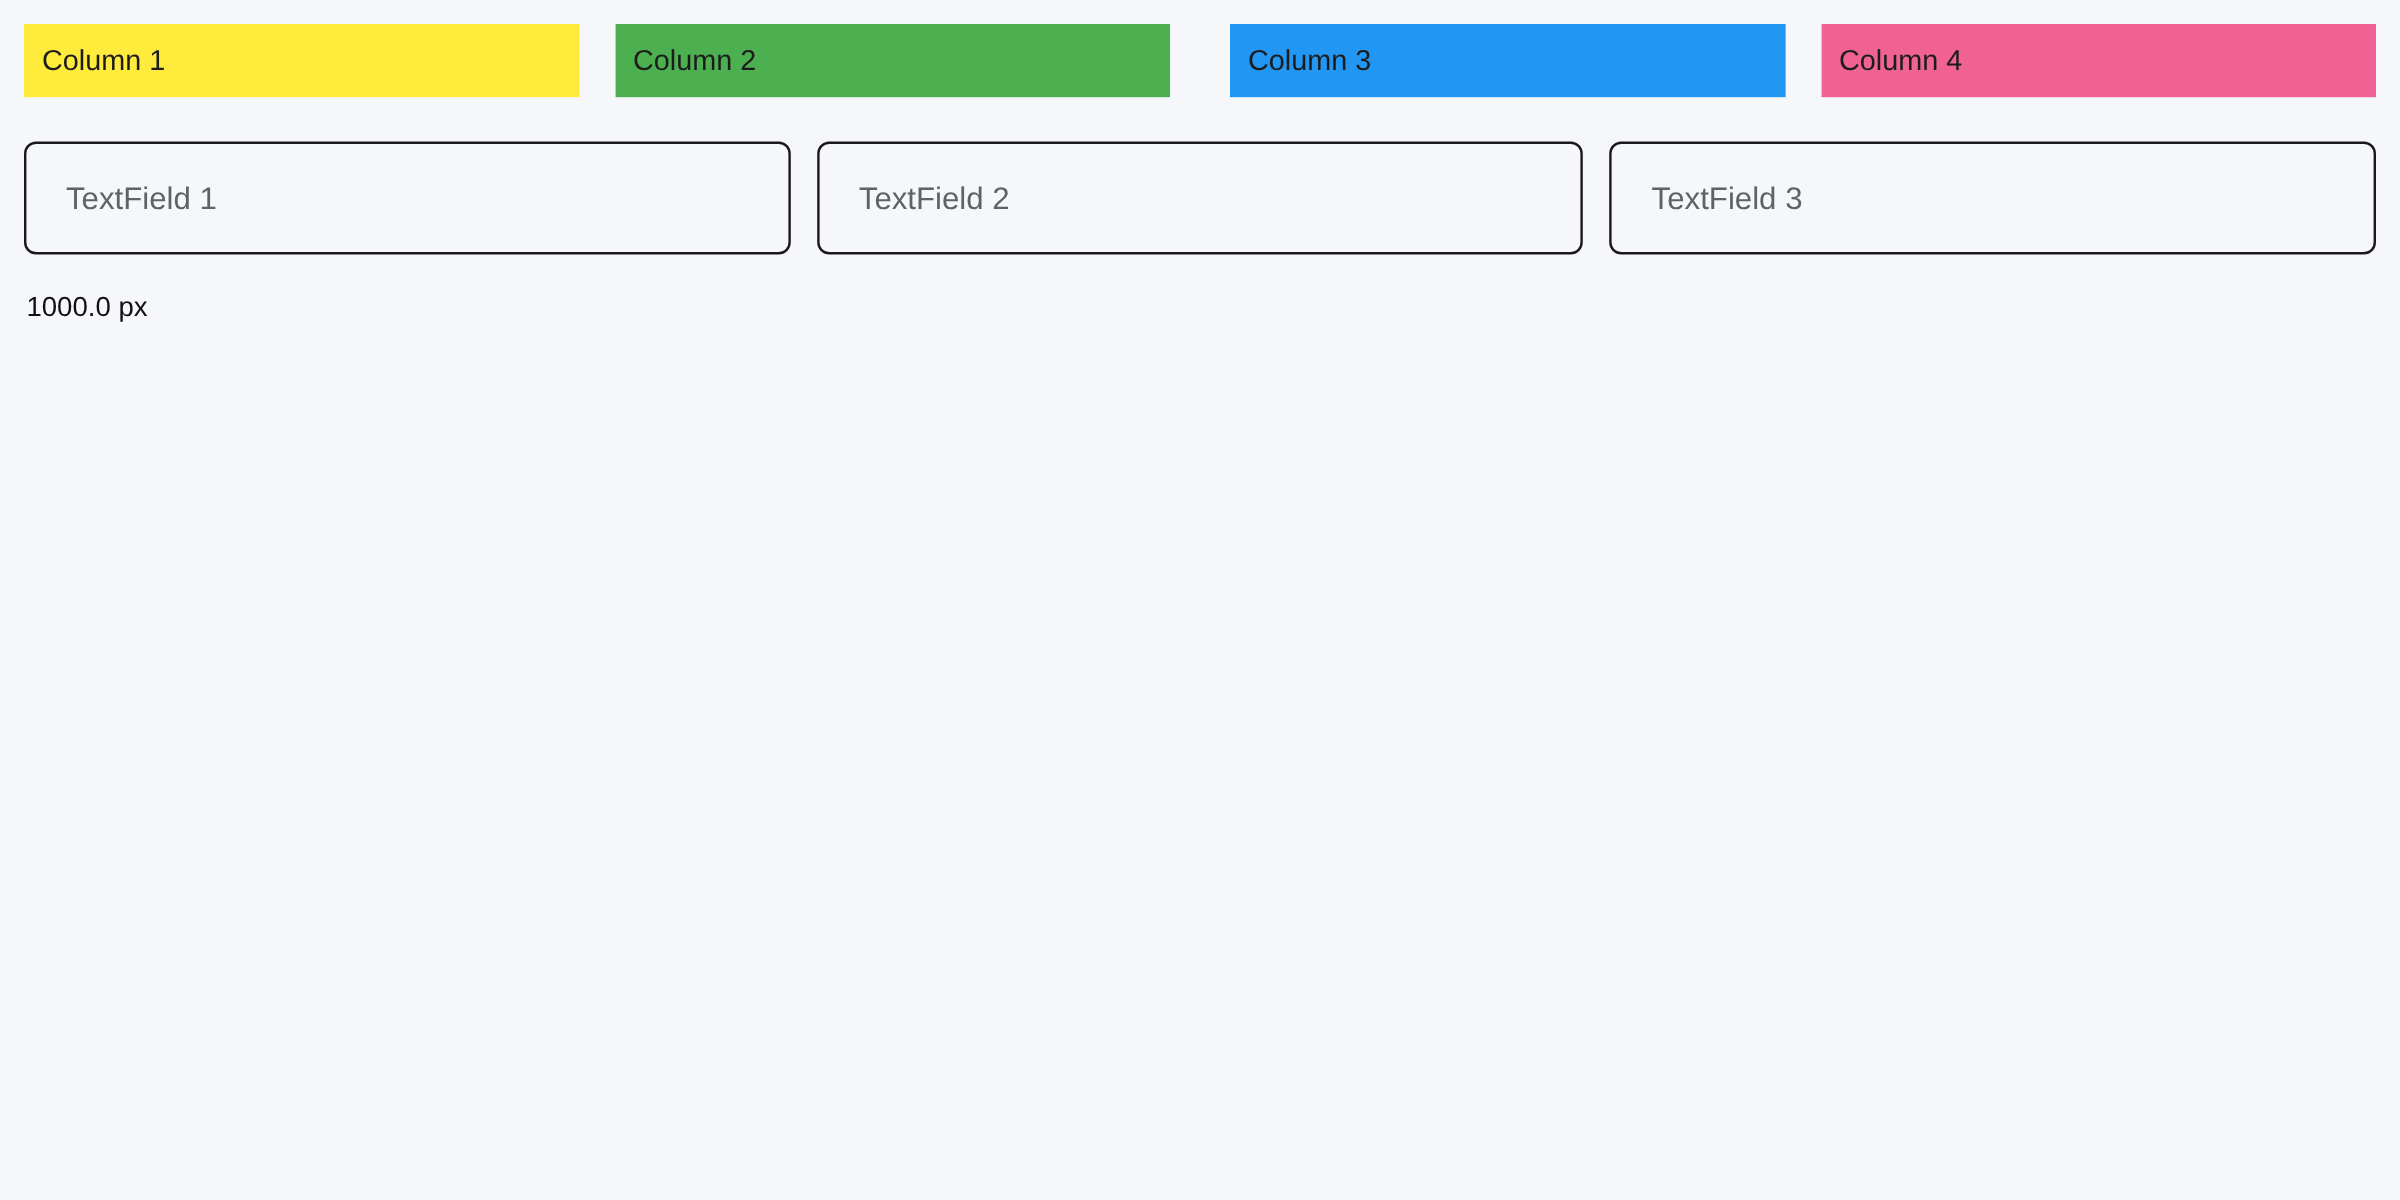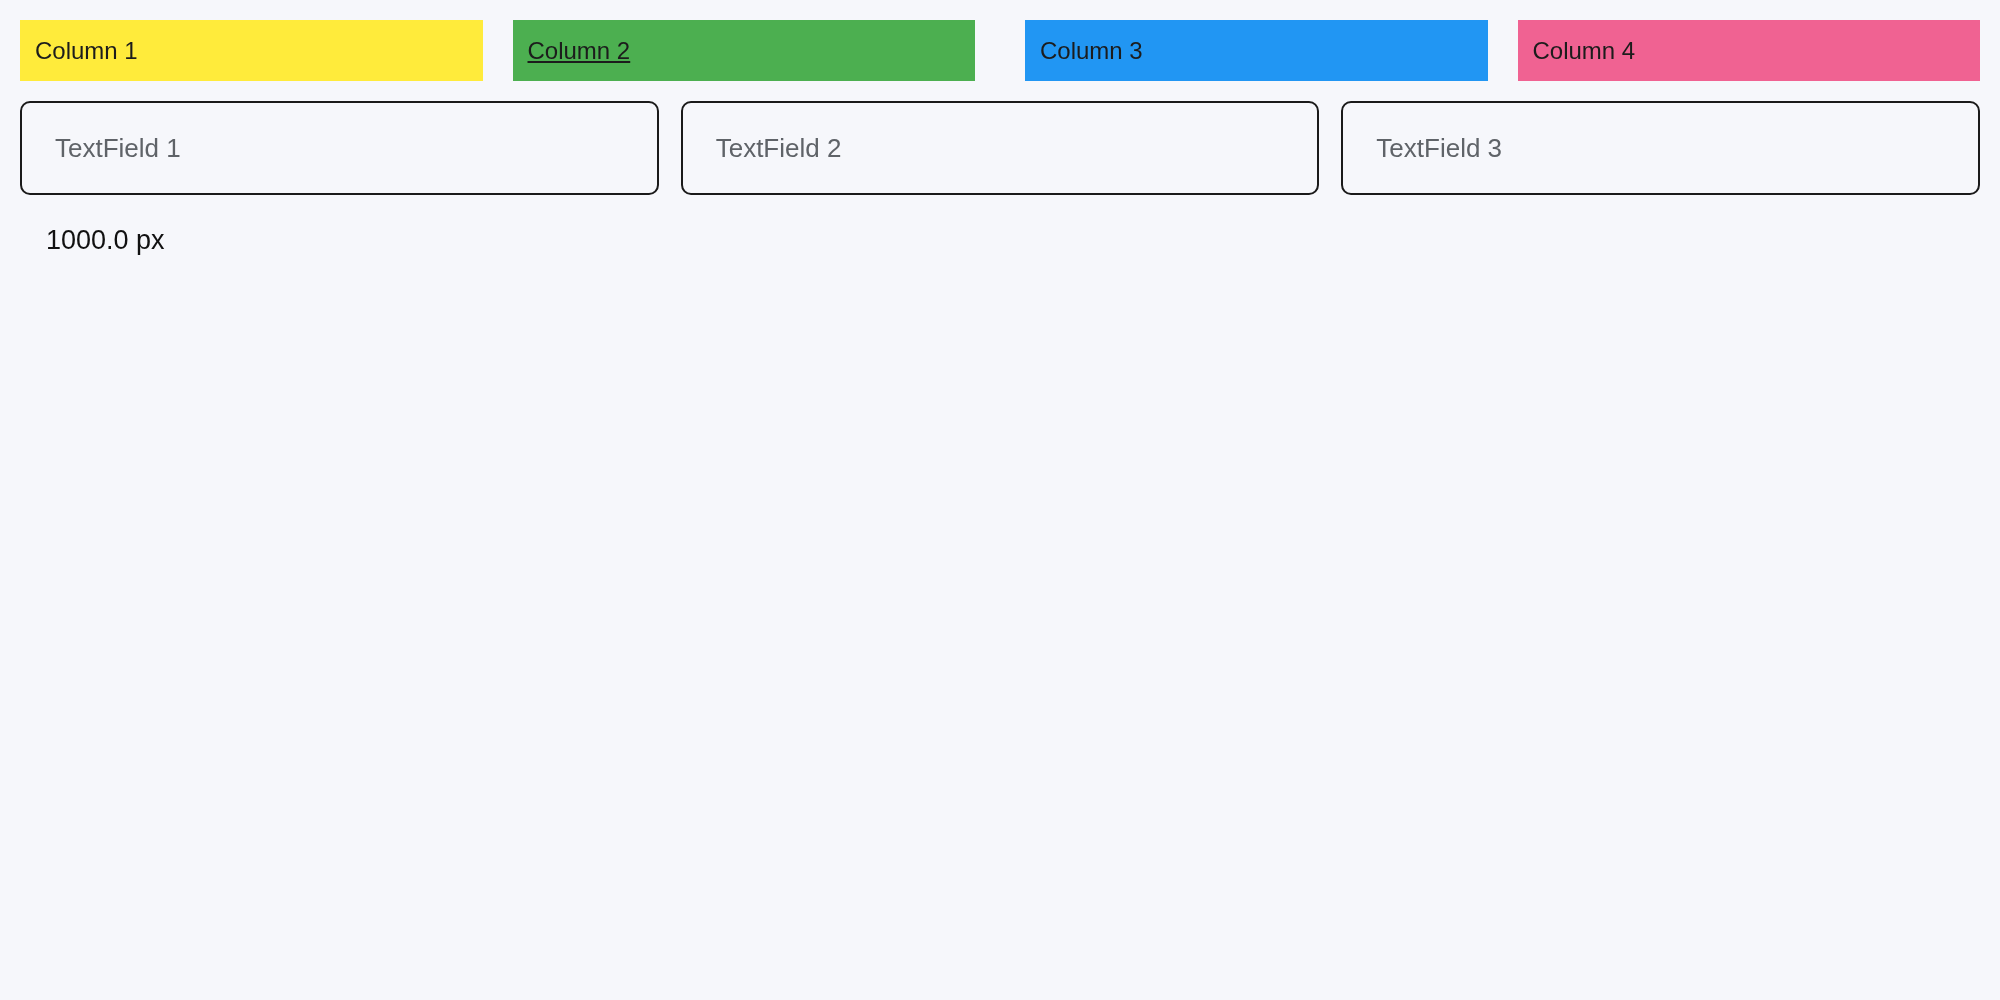--- a/index.html
+++ b/index.html
@@ -28,55 +28,54 @@
     align-items: center;
     box-sizing: border-box;
     padding-left: 15px;
     font-size: 24px;
     color: #1c1c1c;
   }
   .textfields-row {
     display: flex;
     gap: 22px;
     width: 100%;
-    margin-top: 20px;
+    margin-top: 37px;
   }
   .textfield {
     flex: 1 1 0;
     height: 94px;
     box-sizing: border-box;
     border: 2px solid #1a1a1a;
     border-radius: 10px;
     background: #f6f7fb;
     padding: 0 0 0 33px;
     font-family: "Liberation Sans", sans-serif;
     font-size: 26px;
     color: #3c4043;
     outline: none;
   }
   .textfield::placeholder {
     color: #5f6368;
     opacity: 1;
   }
   .width-label {
     margin-top: 30px;
-    font-size: 27px;
+    font-size: 23px;
     color: #111111;
     padding-left: 2px;
-    margin-left: 24px;
   }
 </style>
 </head>
 <body>
 
 <div class="page">
 
   <div class="columns-row">
     <div class="column-block" style="background-color: rgb(255, 235, 59);">Column 1</div>
-    <div class="column-block" style="background-color: rgb(76, 175, 80); text-decoration: underline;">Column 2</div>
+    <div class="column-block" style="background-color: rgb(76, 175, 80);">Column 2</div>
     <div class="column-block" style="background-color: rgb(33, 150, 243); margin-left: 20px;">Column 3</div>
     <div class="column-block" style="background-color: rgb(240, 98, 146);">Column 4</div>
   </div>
 
   <div class="textfields-row">
     <input type="text" class="textfield" placeholder="TextField 1" style="">
     <input type="text" class="textfield" placeholder="TextField 2" style="">
     <input type="text" class="textfield" placeholder="TextField 3" style="">
   </div>
 

